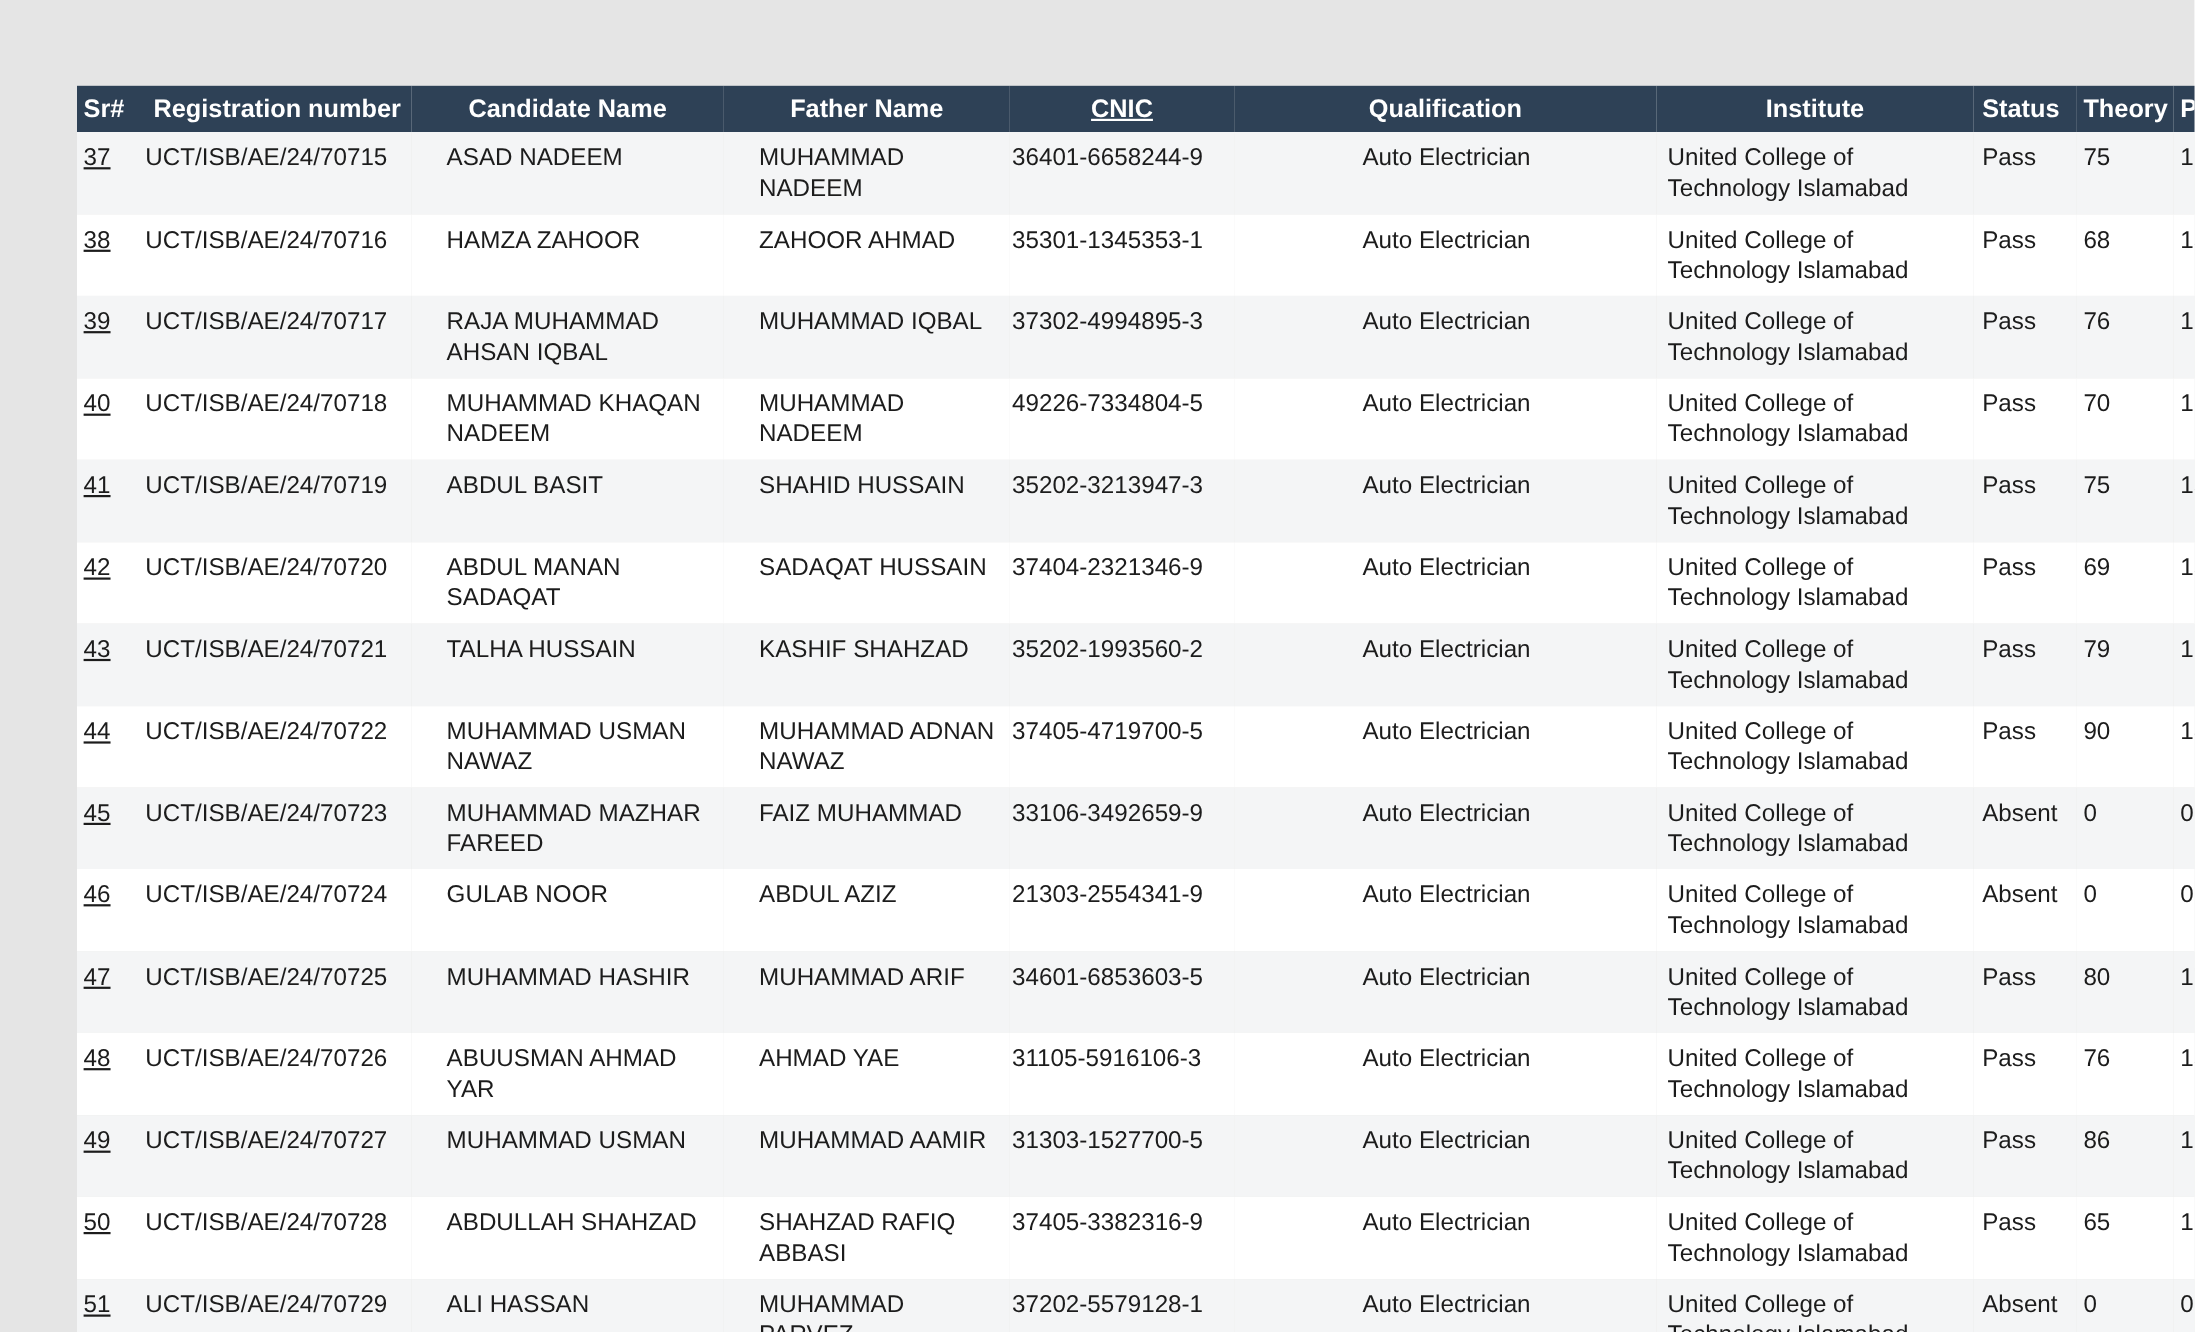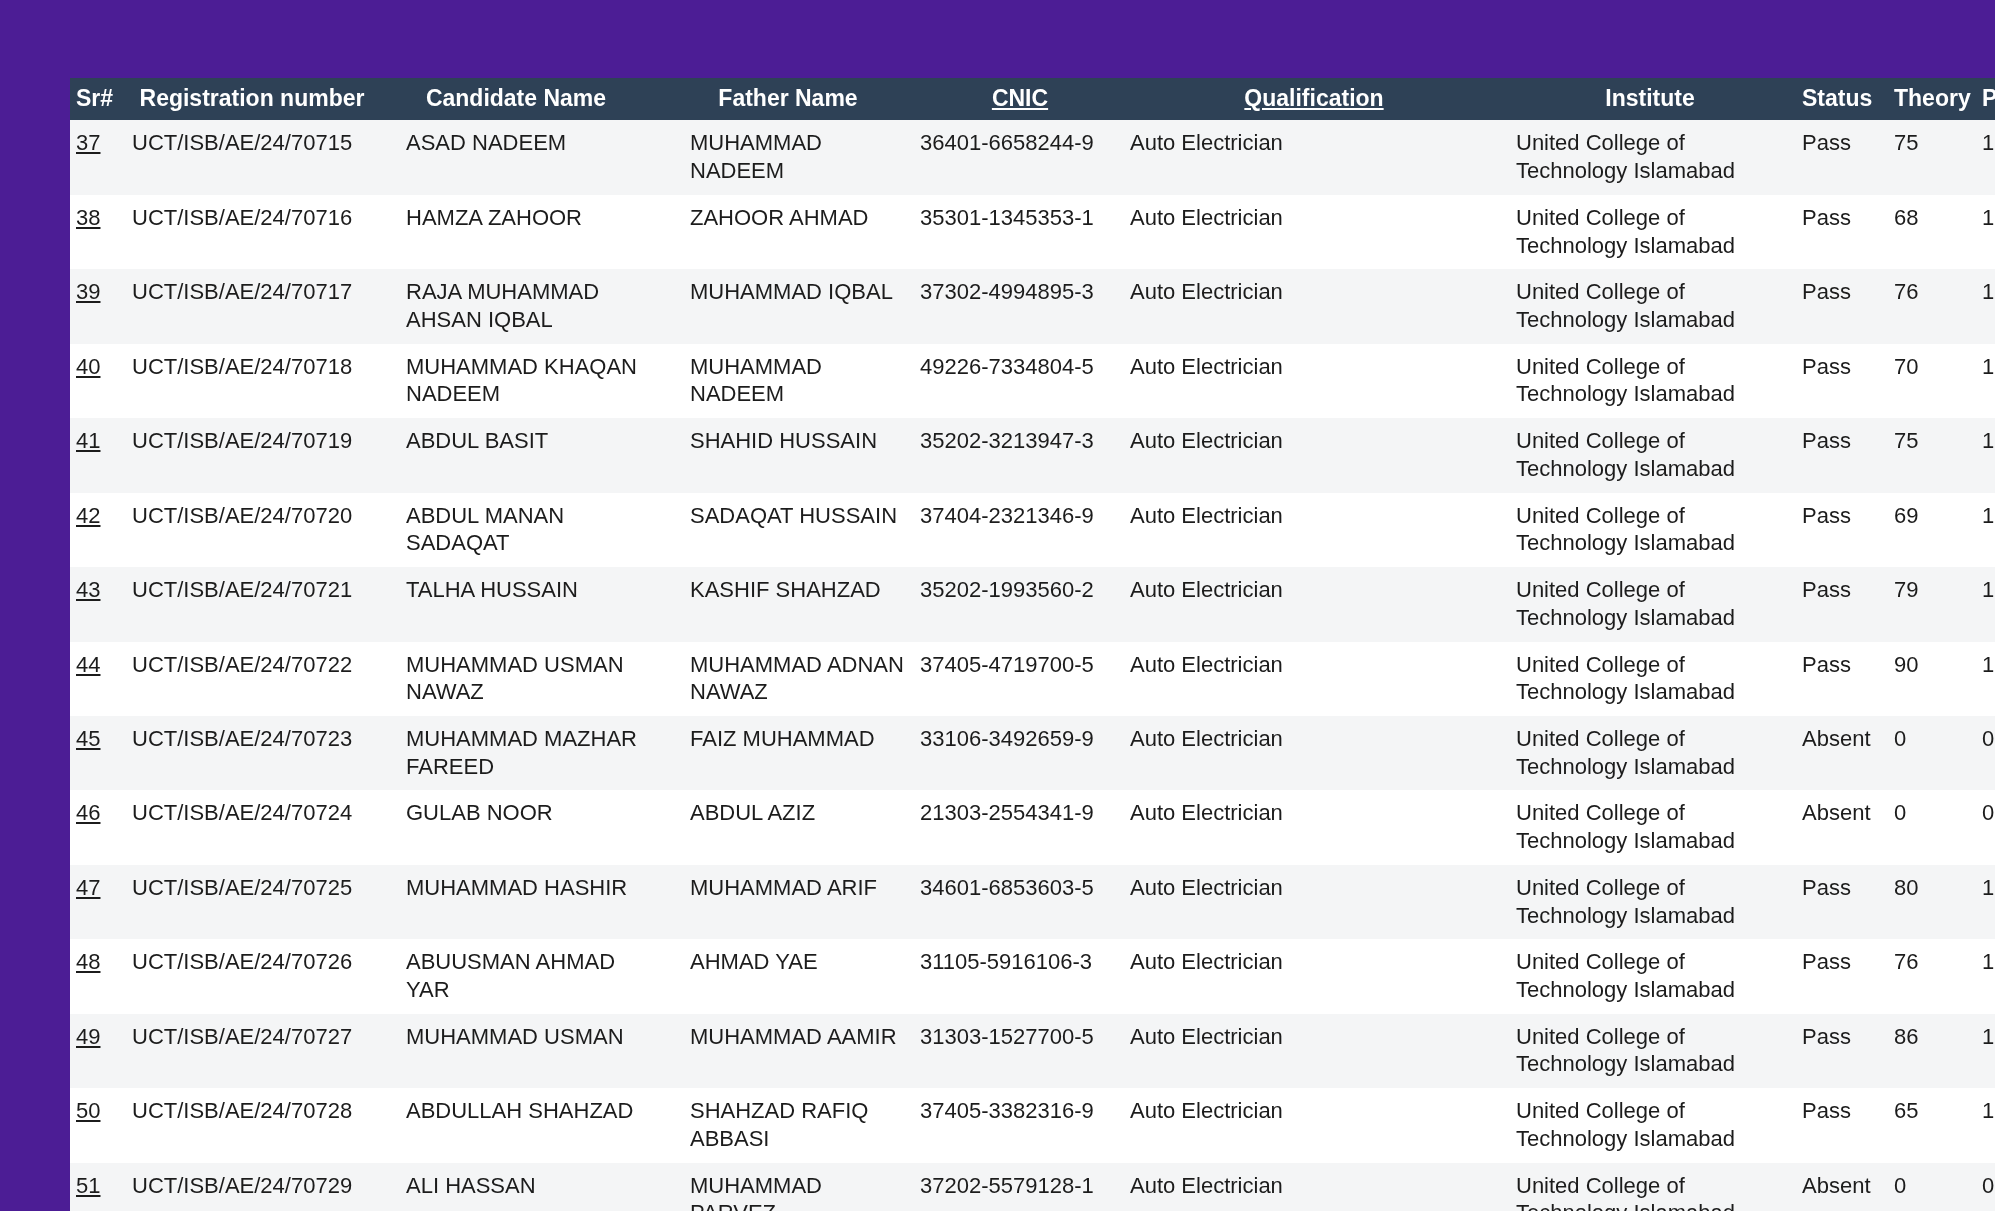--- a/index.html
+++ b/index.html
@@ -12,21 +12,21 @@
     height: 1211px;
     overflow: hidden;
     font-family: "Liberation Sans", sans-serif;
     -webkit-font-smoothing: antialiased;
   }
 
   .page {
     position: relative;
     width: 1995px;
     height: 1211px;
-    background: #4c1d95;
+    background: #e5e5e5;
   }
 
   .table-wrap {
     position: absolute;
     left: 70px;
     top: 78px;
     width: 1866px;
   }
 
   table.results {
@@ -44,21 +44,21 @@
     line-height: 1.15;
     white-space: nowrap;
     vertical-align: middle;
   }
 
   th.c-sr        { width: 48px;  text-align: left;   padding-left: 6px; }
   th.c-reg       { width: 232px; text-align: center; }
   th.c-cand      { width: 272px; text-align: center; }
   th.c-father    { width: 248px; text-align: center; }
   th.c-cnic      { width: 192px; text-align: center; text-decoration: underline; }
-  th.c-qual      { width: 372px; text-align: center; text-decoration: underline; }
+  th.c-qual      { width: 372px; text-align: center; }
   th.c-inst      { width: 276px; text-align: center; }
   th.c-status    { width: 80px;  text-align: left;   padding-left: 8px; }
   th.c-theory    { width: 76px;  text-align: center;   padding-left: 6px; }
   th.c-practical { width: 95px;  text-align: left;   padding-left: 6px; }
 
   tbody td {
     font-size: 22px;
     color: #1c1c1c;
     vertical-align: top;
     padding: 9px 6px 10px 6px;
@@ -67,21 +67,21 @@
   }
 
   tbody tr.odd  td { background: #f4f5f6; }
   tbody tr.even td { background: #ffffff; }
 
   td.c-sr        { text-align: left; padding-left: 6px; text-decoration: underline; }
   td.c-reg       { text-align: left; padding-left: 2px; }
   td.c-cand      { text-align: left; padding-left: 8px; }
   td.c-father    { text-align: left; padding-left: 8px; }
   td.c-cnic      { text-align: left; padding-left: 2px; }
-  td.c-qual      { text-align: left; padding-left: 8px; }
+  td.c-qual      { text-align: center; padding-left: 8px; }
   td.c-inst      { text-align: left; padding-left: 10px; margin-top: 32px; }
   td.c-status    { text-align: left; padding-left: 8px; }
   td.c-theory    { text-align: left; padding-left: 6px; }
   td.c-practical { text-align: left; padding-left: 6px; }
 
   
   td.c-inst span { display: inline-block; max-width: 245px; }
   td.c-cand span, td.c-father span { display: inline-block; margin-left: 24px; }
 </style>
 </head>

